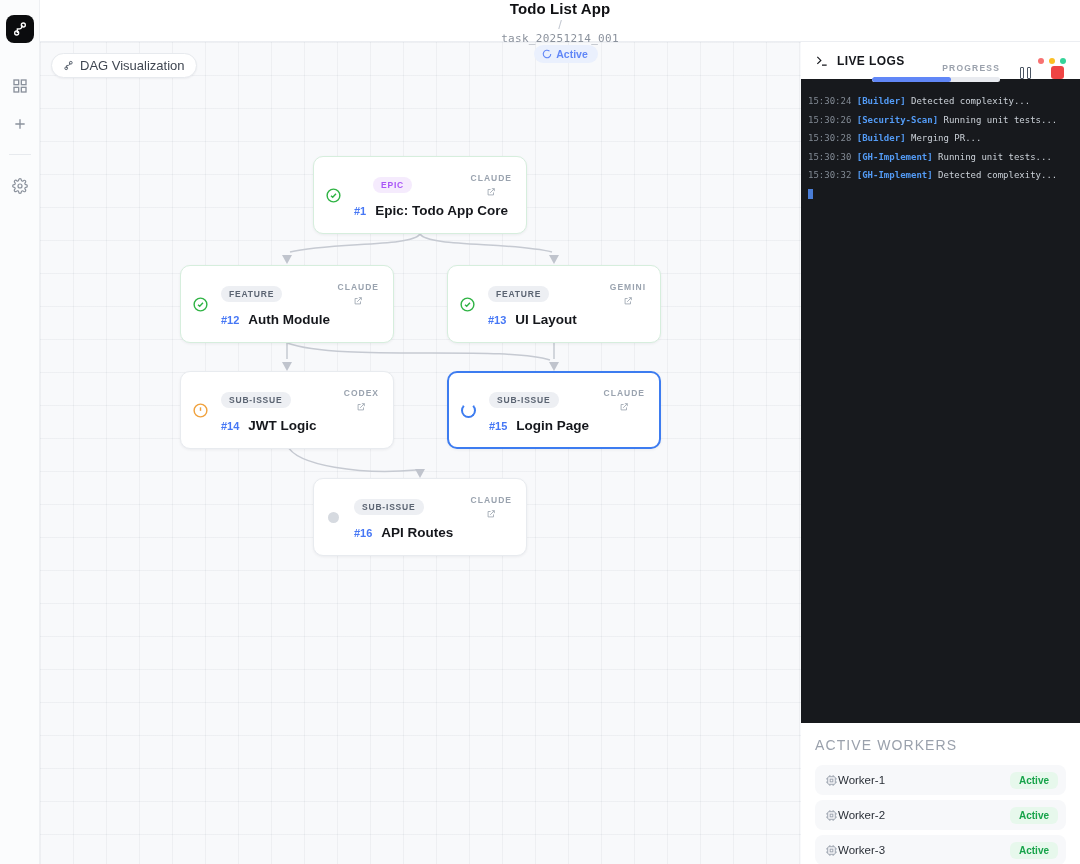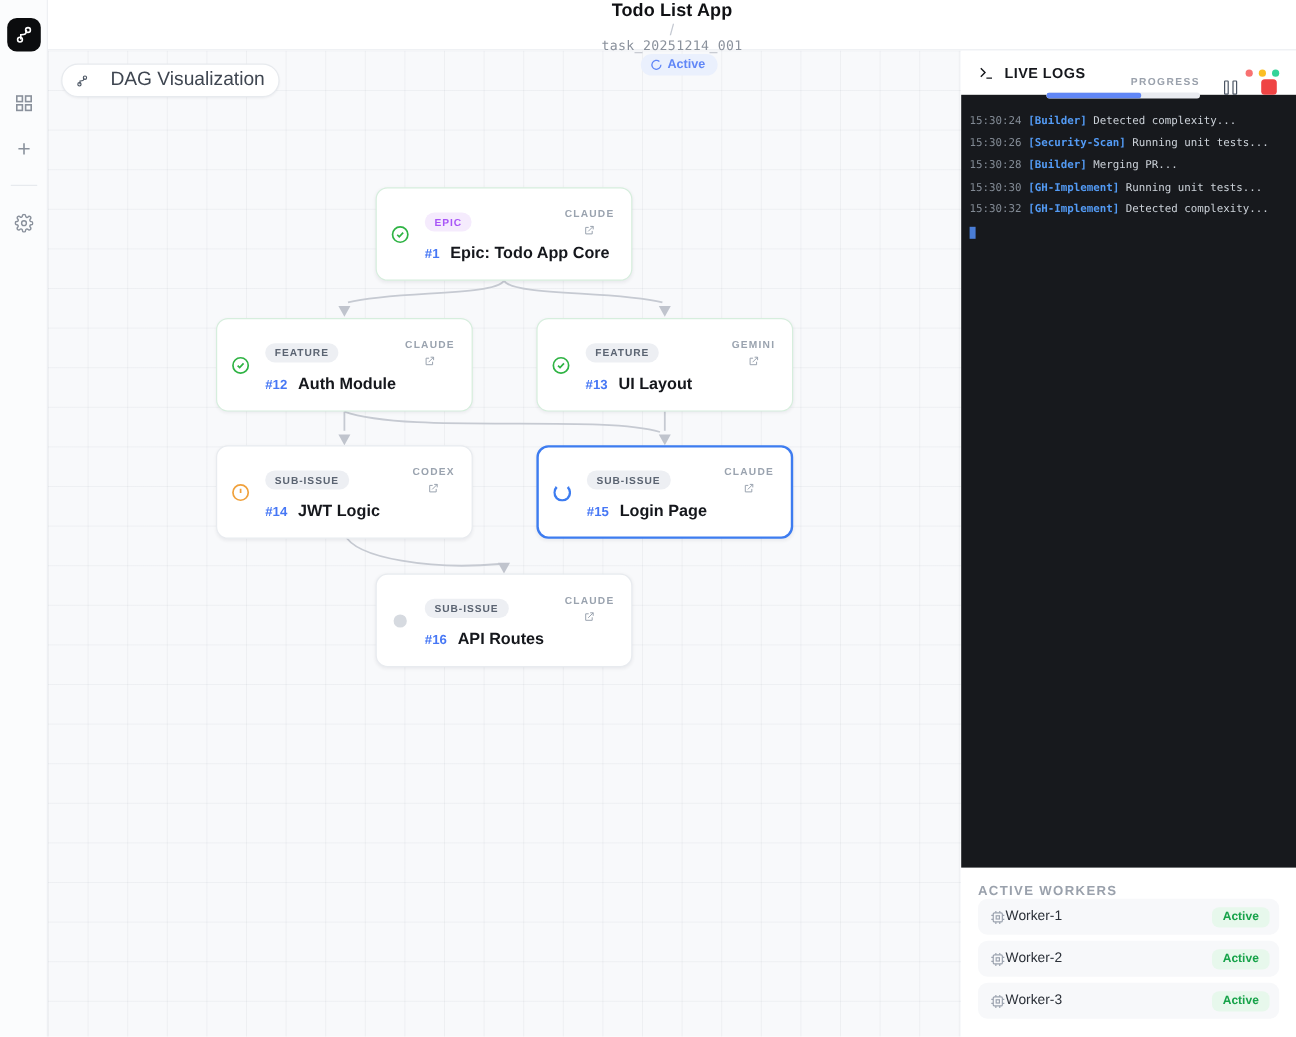--- a/index.html
+++ b/index.html
@@ -25,52 +25,52 @@
   .progress-fill { height:100%; background:#6187f7; border-radius:999px; }
   .pause-btn { display:flex; gap:3px; cursor:pointer; padding:2px; }
   .pause-btn span { width:4px; height:12px; border:1.5px solid #4b5563; border-radius:1px; }
   .stop-btn { width:13px; height:13px; background:#ef4444; border-radius:3px; cursor:pointer; }
 
   
   .canvas { position:absolute; left:40px; top:42px; width:761px; height:822px; background:#f8f9fb;
     background-image:linear-gradient(to right, rgba(23,32,54,0.045) 1px, transparent 1px),
                      linear-gradient(to bottom, rgba(23,32,54,0.045) 1px, transparent 1px);
     background-size:33px 33px; overflow:hidden; }
-  .dag-badge { position:absolute; left:11px; top:11px; background:#fff; border:1px solid #e7eaee; border-radius:999px; padding:4px 11px; font-size:16px; color:#3f4651; display:flex; align-items:center; gap:18px; box-shadow:0 1px 2px rgba(16,24,40,.05); z-index:5; }
+  .dag-badge { position:absolute; left:11px; top:11px; background:#fff; border:1px solid #e7eaee; border-radius:999px; padding:4px 11px; font-size:13px; color:#3f4651; display:flex; align-items:center; gap:6px; box-shadow:0 1px 2px rgba(16,24,40,.05); z-index:5; }
   .edges { position:absolute; left:0; top:0; z-index:1; }
 
   .node { position:absolute; width:214px; height:78px; background:#fff; border-radius:10px; border:1px solid #e8ebef; box-shadow:0 1px 3px rgba(16,24,40,.06); display:flex; align-items:center; padding:0 14px 0 10px; gap:12px; cursor:pointer; z-index:2; }
   .node.done { border-color:#d6eedd; }
   .node.running { border:2px solid #3d7cf0; }
   .node-status { width:18px; display:flex; justify-content:center; flex-shrink:0; }
   .node-body { flex:1; min-width:0; }
   .node-row1 { display:flex; align-items:center; margin-bottom:6px; }
   .type-badge { font-size:8.5px; font-weight:700; letter-spacing:.8px; padding:3px 8px; border-radius:999px; background:#edeff3; color:#5b6472; }
-  .type-badge.epic { background:#f5ebfd; color:#a855f7; }
+  .type-badge.epic { background:#f5ebfd; color:#a855f7;margin-left:19px; }
   .agent { margin-left:auto; display:flex; align-items:center; gap:4px; font-size:8.5px; font-weight:600; letter-spacing:1px; color:#9aa3af;flex-direction:column; }
   .node-row2 { display:flex; align-items:baseline; gap:9px; }
   .node-num { font-size:11px; font-weight:700; color:#4677f5; }
   .node-title { font-size:13.5px; font-weight:700; color:#15171c; white-space:nowrap; }
   .spinner-arc { width:15px; height:15px; border-radius:50%; border:2px solid #3d7cf0; border-top-color:transparent; }
   .pending-dot { width:11px; height:11px; border-radius:50%; background:#d6dae0; }
 
   
   .right-panel { position:absolute; left:801px; top:42px; width:279px; height:822px; background:#fff; z-index:10; }
   .logs-header { height:37px; display:flex; align-items:center; padding:0 14px; gap:8px; }
   .logs-title { font-size:12px; font-weight:700; letter-spacing:.4px; color:#15171c; }
   .traffic { margin-left:auto; display:flex; gap:5px; }
   .dot { width:6px; height:6px; border-radius:50%; }
   .terminal { height:644px; background:#17191d; padding:13px 7px; font-family:"DejaVu Sans Mono", monospace; font-size:9px; line-height:18.6px; overflow:hidden; }
   .log-time { color:#828a94; }
   .log-agent { color:#539bf5; font-weight:700; }
   .log-msg { color:#ccd2d9; }
   .cursor { display:inline-block; width:5px; height:10px; background:#4a7dd6; vertical-align:middle; }
 
   .workers { padding:14px 14px 0; }
-  .workers-title { font-size:11px; font-weight:700; letter-spacing:1.1px; color:#9aa1ac; }
+  .workers-title { font-size:14px; font-weight:400; letter-spacing:1.1px; color:#9aa1ac; margin-bottom:12px; }
   .worker-row { height:30px; background:#f7f8fa; border-radius:8px; display:flex; align-items:center; padding:0 8px 0 10px; margin-bottom:5px; cursor:pointer; }
   .worker-name { font-size:11.5px; color:#2b3038; margin-left:0; }
   .worker-badge { margin-left:auto; background:#e7f8ec; color:#17a34a; font-size:10px; font-weight:700; padding:3px 9px; border-radius:6px; }
 </style>
 </head>
 <body>
 
 <div class="sidebar">
   <div class="logo">
     <svg width="16" height="16" viewBox="0 0 24 24" fill="none" stroke="#fff" stroke-width="2">

